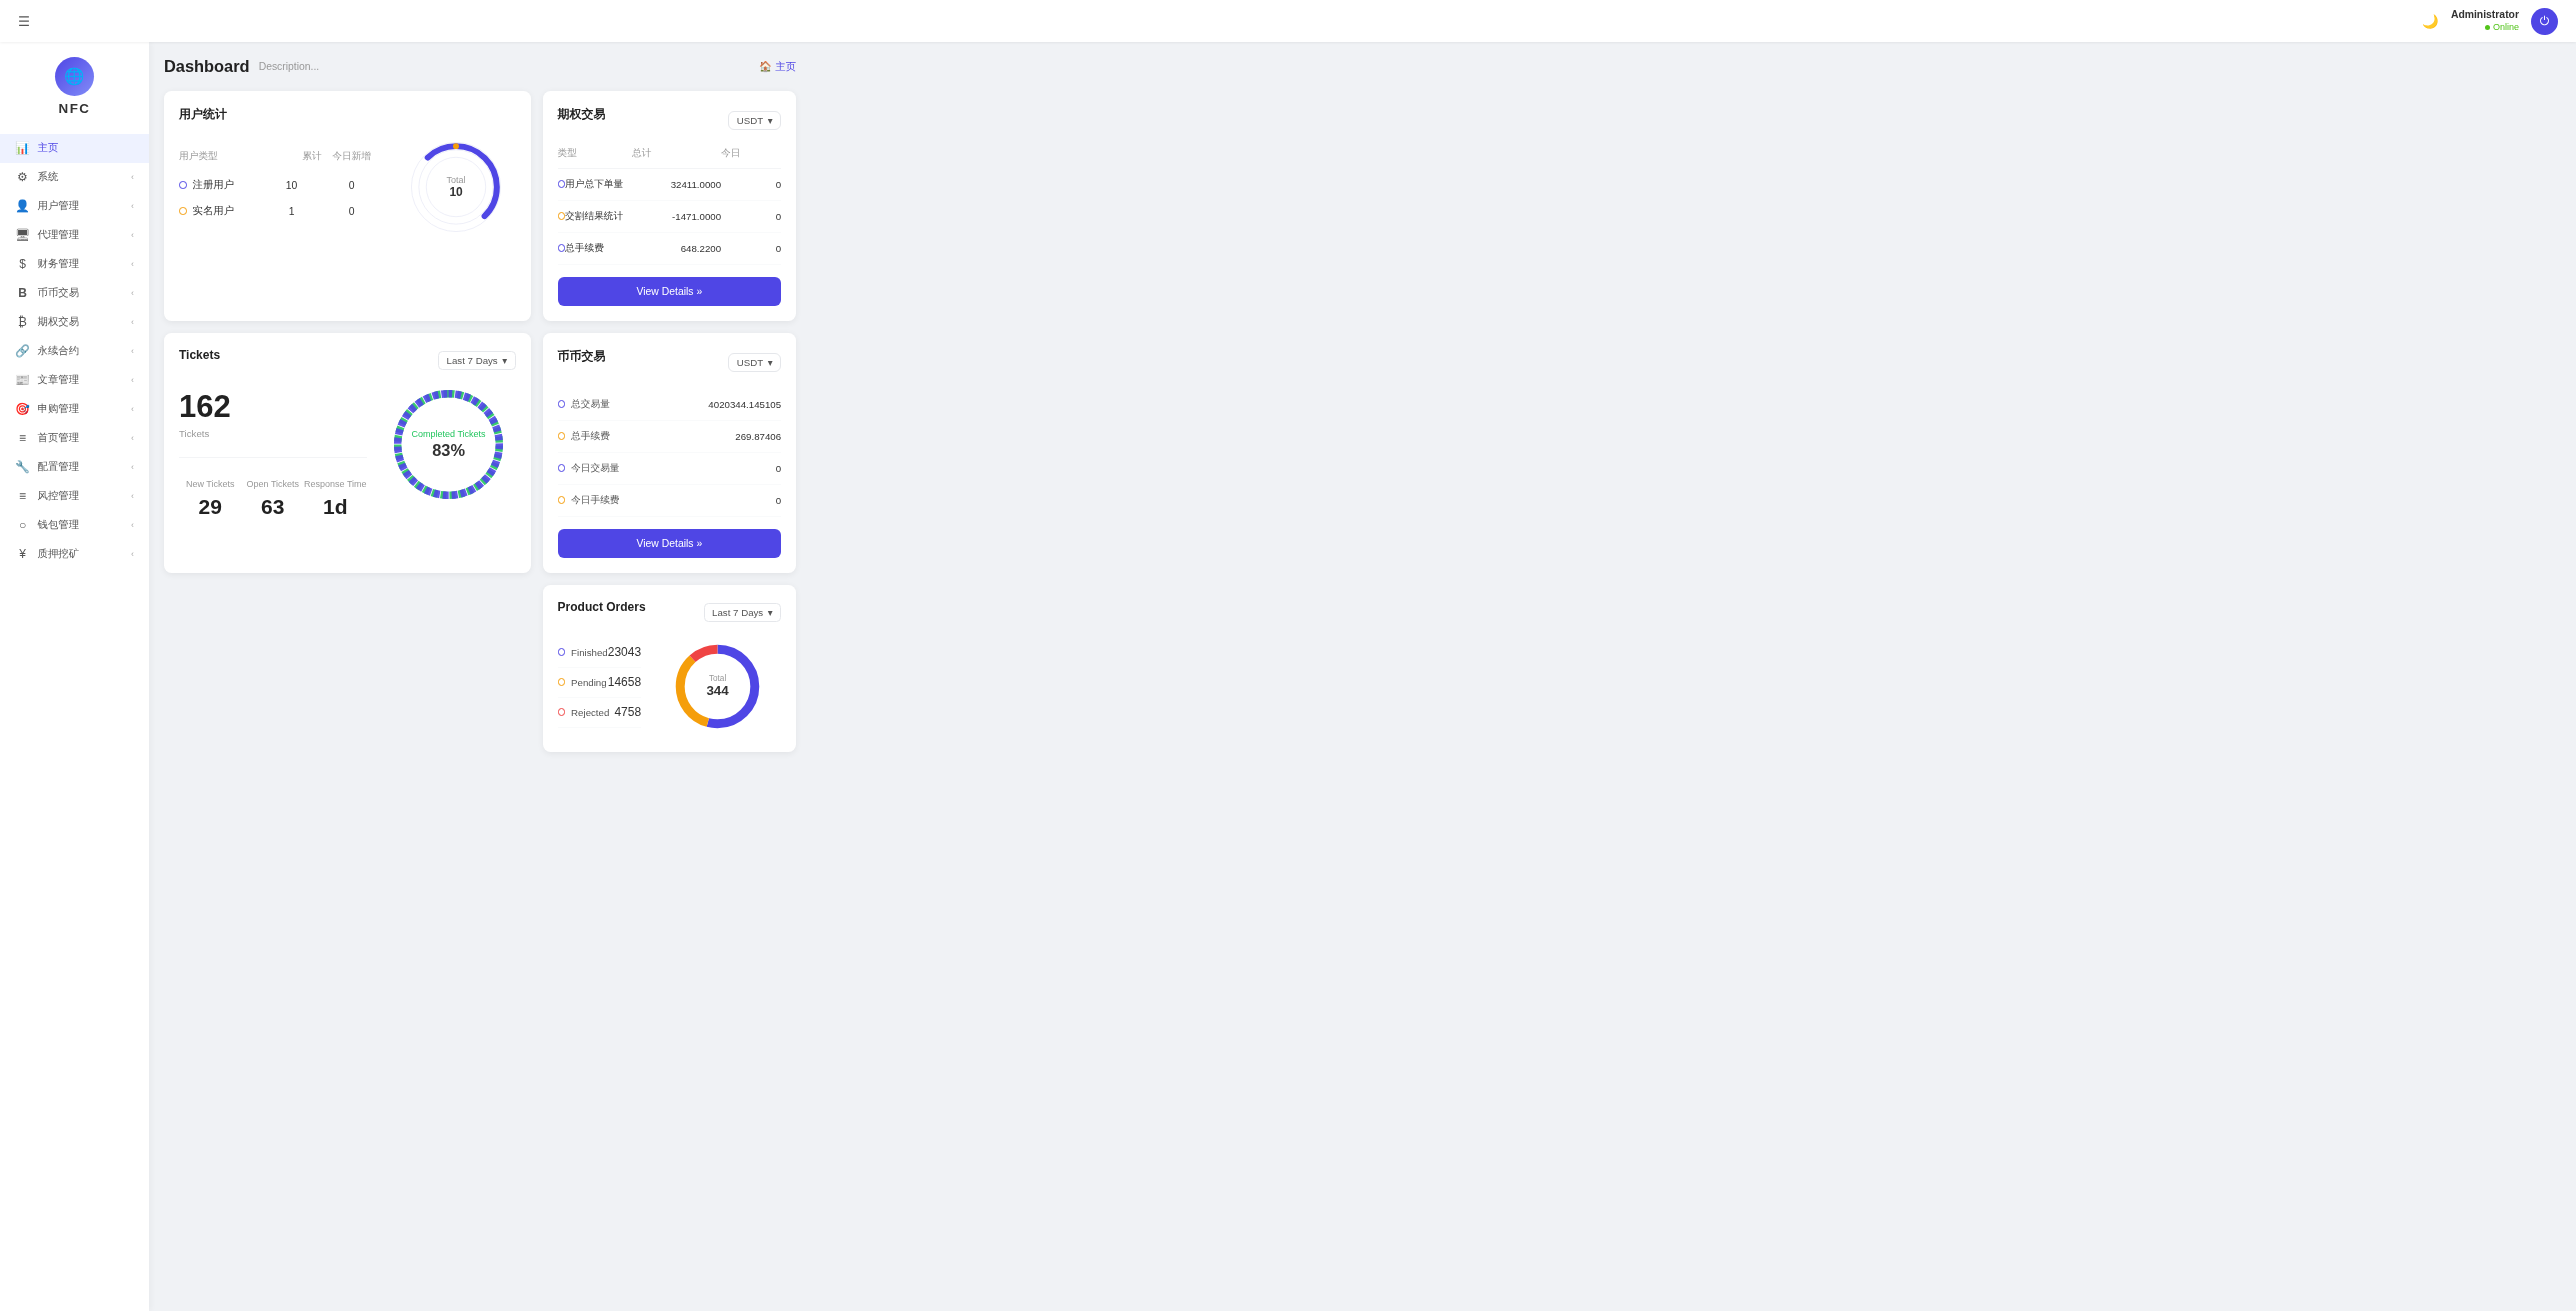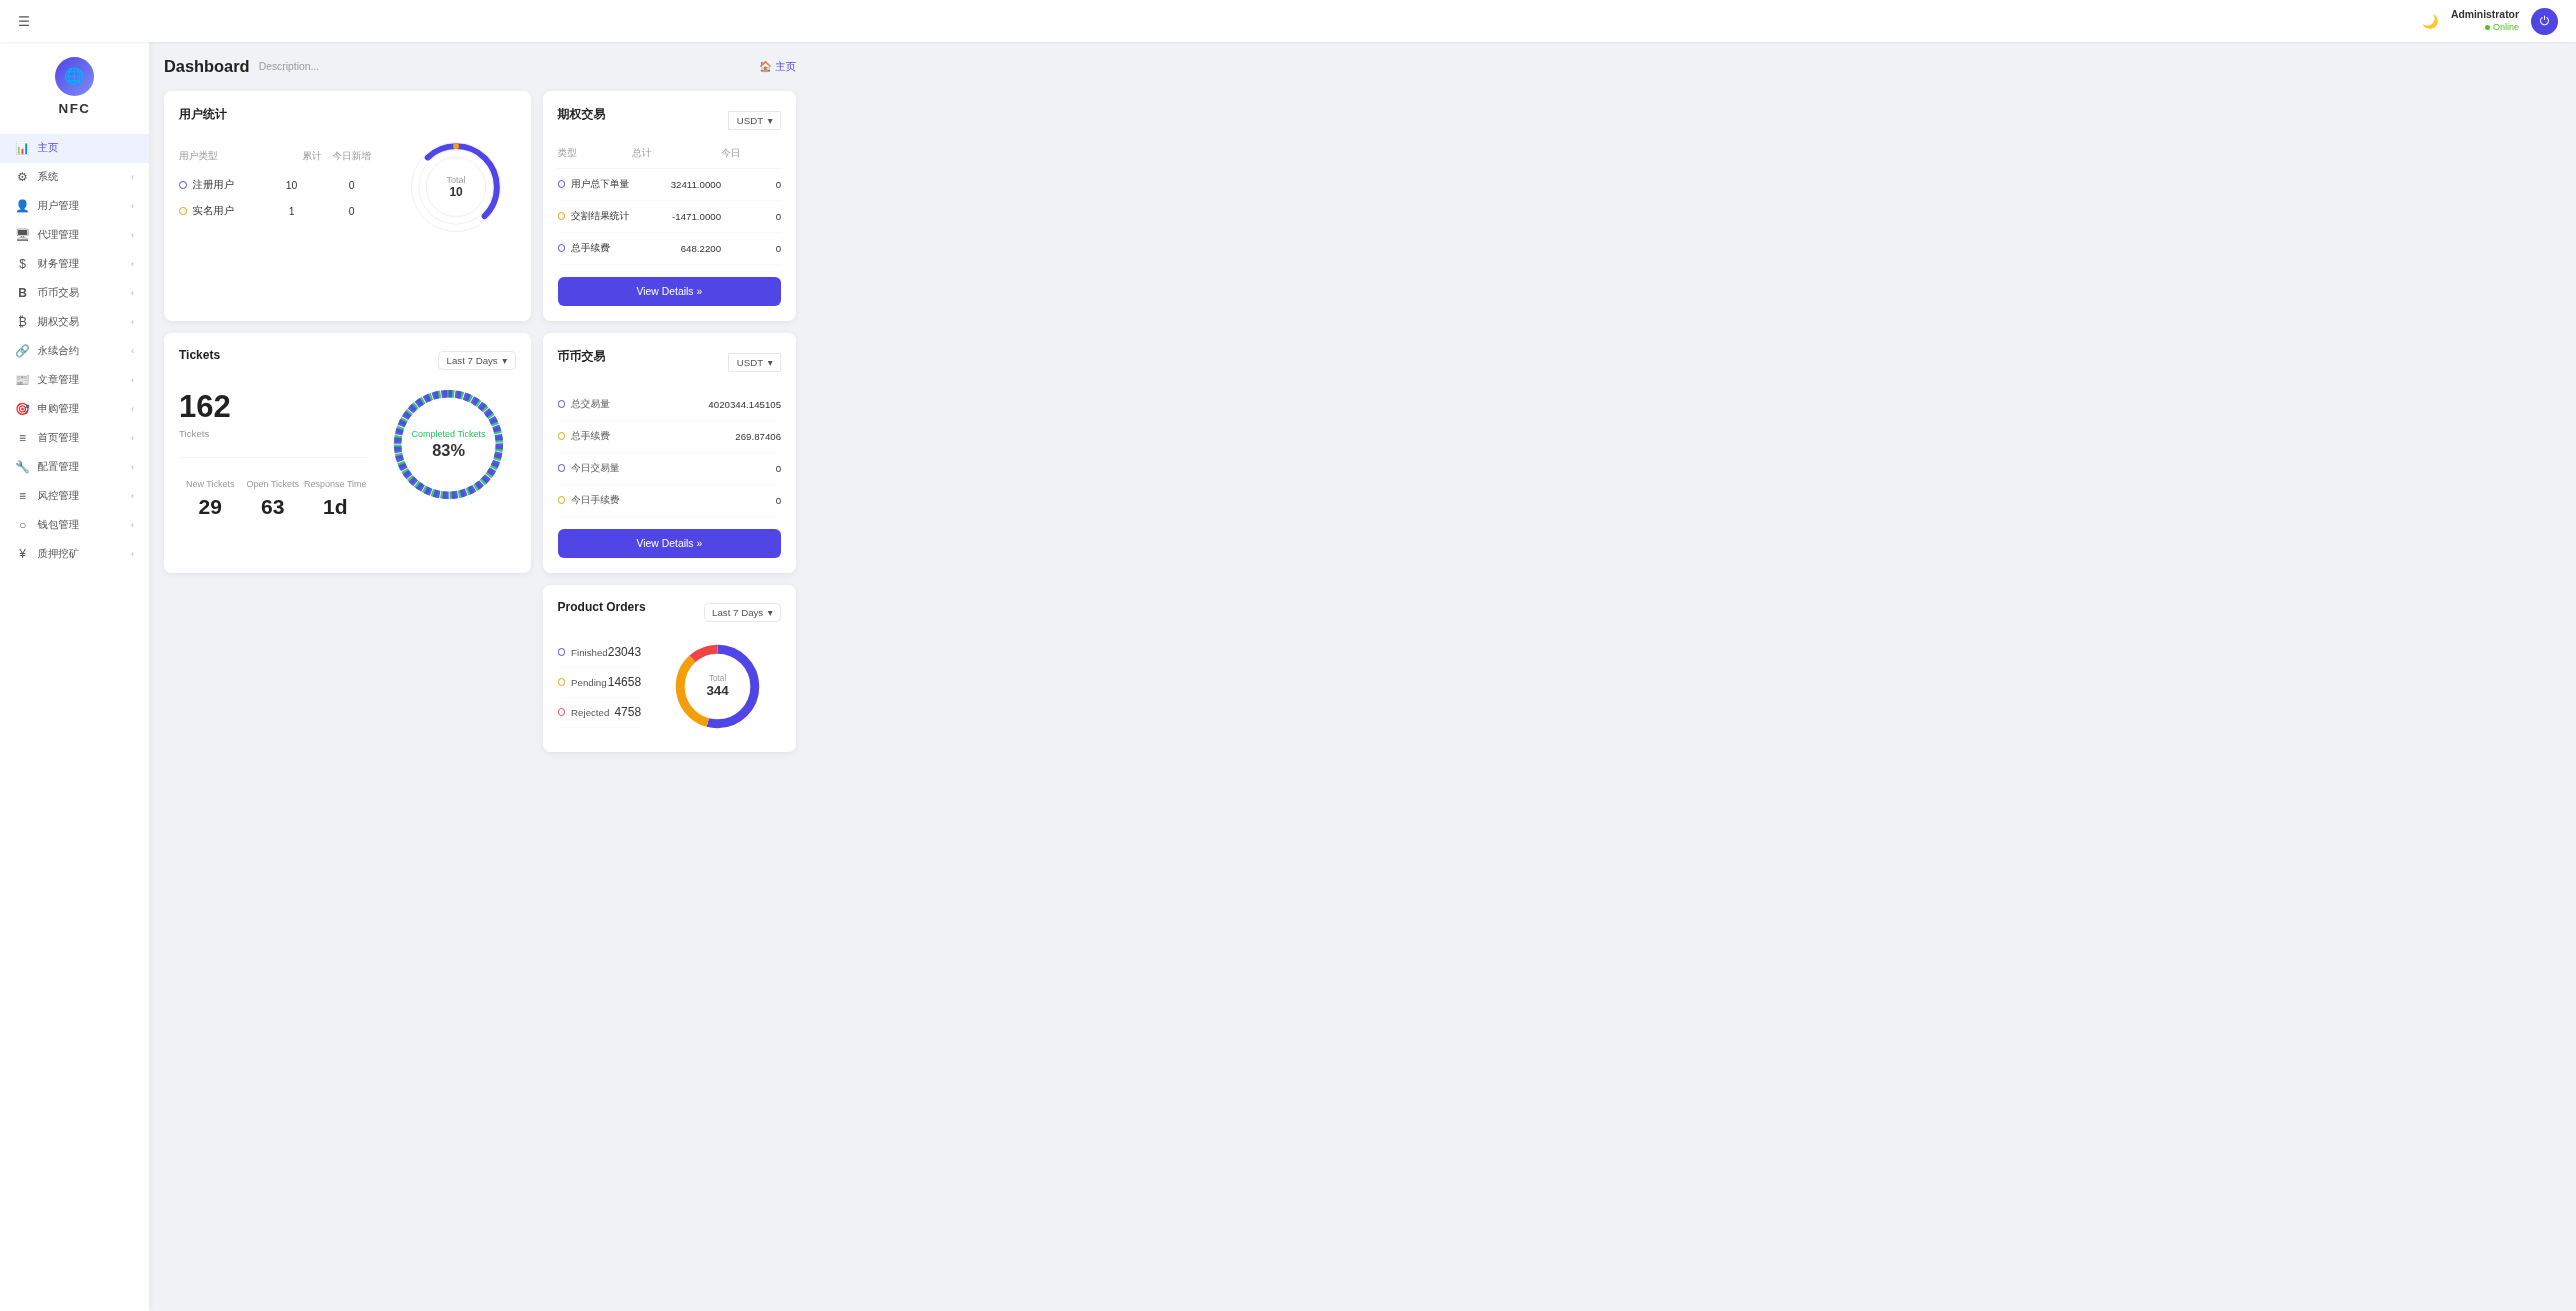--- a/index.html
+++ b/index.html
@@ -91,26 +91,26 @@
     .tickets-count { font-size: 31px; font-weight: 700; color: #222; }
     .tickets-label { font-size: 9.7px; color: #999; margin-top: 3px; }
     .ticket-stat { text-align: center; padding: 9px 0; }
     .ticket-stat-label { font-size: 9px; color: #999; margin-bottom: 6px; }
     .ticket-stat-value { font-size: 21px; font-weight: 700; color: #222; }
 
     
     .card-header-row { display: flex; align-items: center; justify-content: space-between; margin-bottom: 12px; }
     .currency-selector {
       display: flex; align-items: center; gap: 4.5px; border: 0.7px solid #e5e7eb;
-      border-radius: 1px; padding: 3px 7.5px; font-size: 9.7px; color: #555; cursor: pointer;
+      border-radius: 6px; padding: 3px 7.5px; font-size: 9.7px; color: #555; cursor: pointer;
     }
     .options-table { width: 100%; }
     .options-header { display: grid; grid-template-columns: 1fr 89px 60px; color: #999; font-size: 9.7px; padding-bottom: 7.5px; border-bottom: 0.7px solid #f3f4f6; }
     .options-row { display: grid; grid-template-columns: 1fr 89px 60px; align-items: center; padding: 9px 0; border-bottom: 0.7px solid #f9fafb; }
-    .options-type-cell { display: flex; align-items: center; gap: 6px; font-size: 9.7px; }
+    .options-type-cell { display: flex; align-items: center; font-size: 9.7px; }
     .options-num { font-size: 9.7px; text-align: right; }
     .view-details-btn {
       width: 100%; padding: 9px; background: #4f46e5; color: #fff; border: none; border-radius: 6px;
       font-size: 10.4px; cursor: pointer; margin-top: 12px; text-align: center;
     }
 
     
     .coin-row { display: flex; align-items: center; justify-content: space-between; padding: 9px 0; border-bottom: 0.7px solid #f9fafb; }
     .coin-row-left { display: flex; align-items: center; gap: 6px; font-size: 9.7px; color: #555; }
     .coin-row-value { font-size: 9.7px; color: #333; font-weight: 500; }

